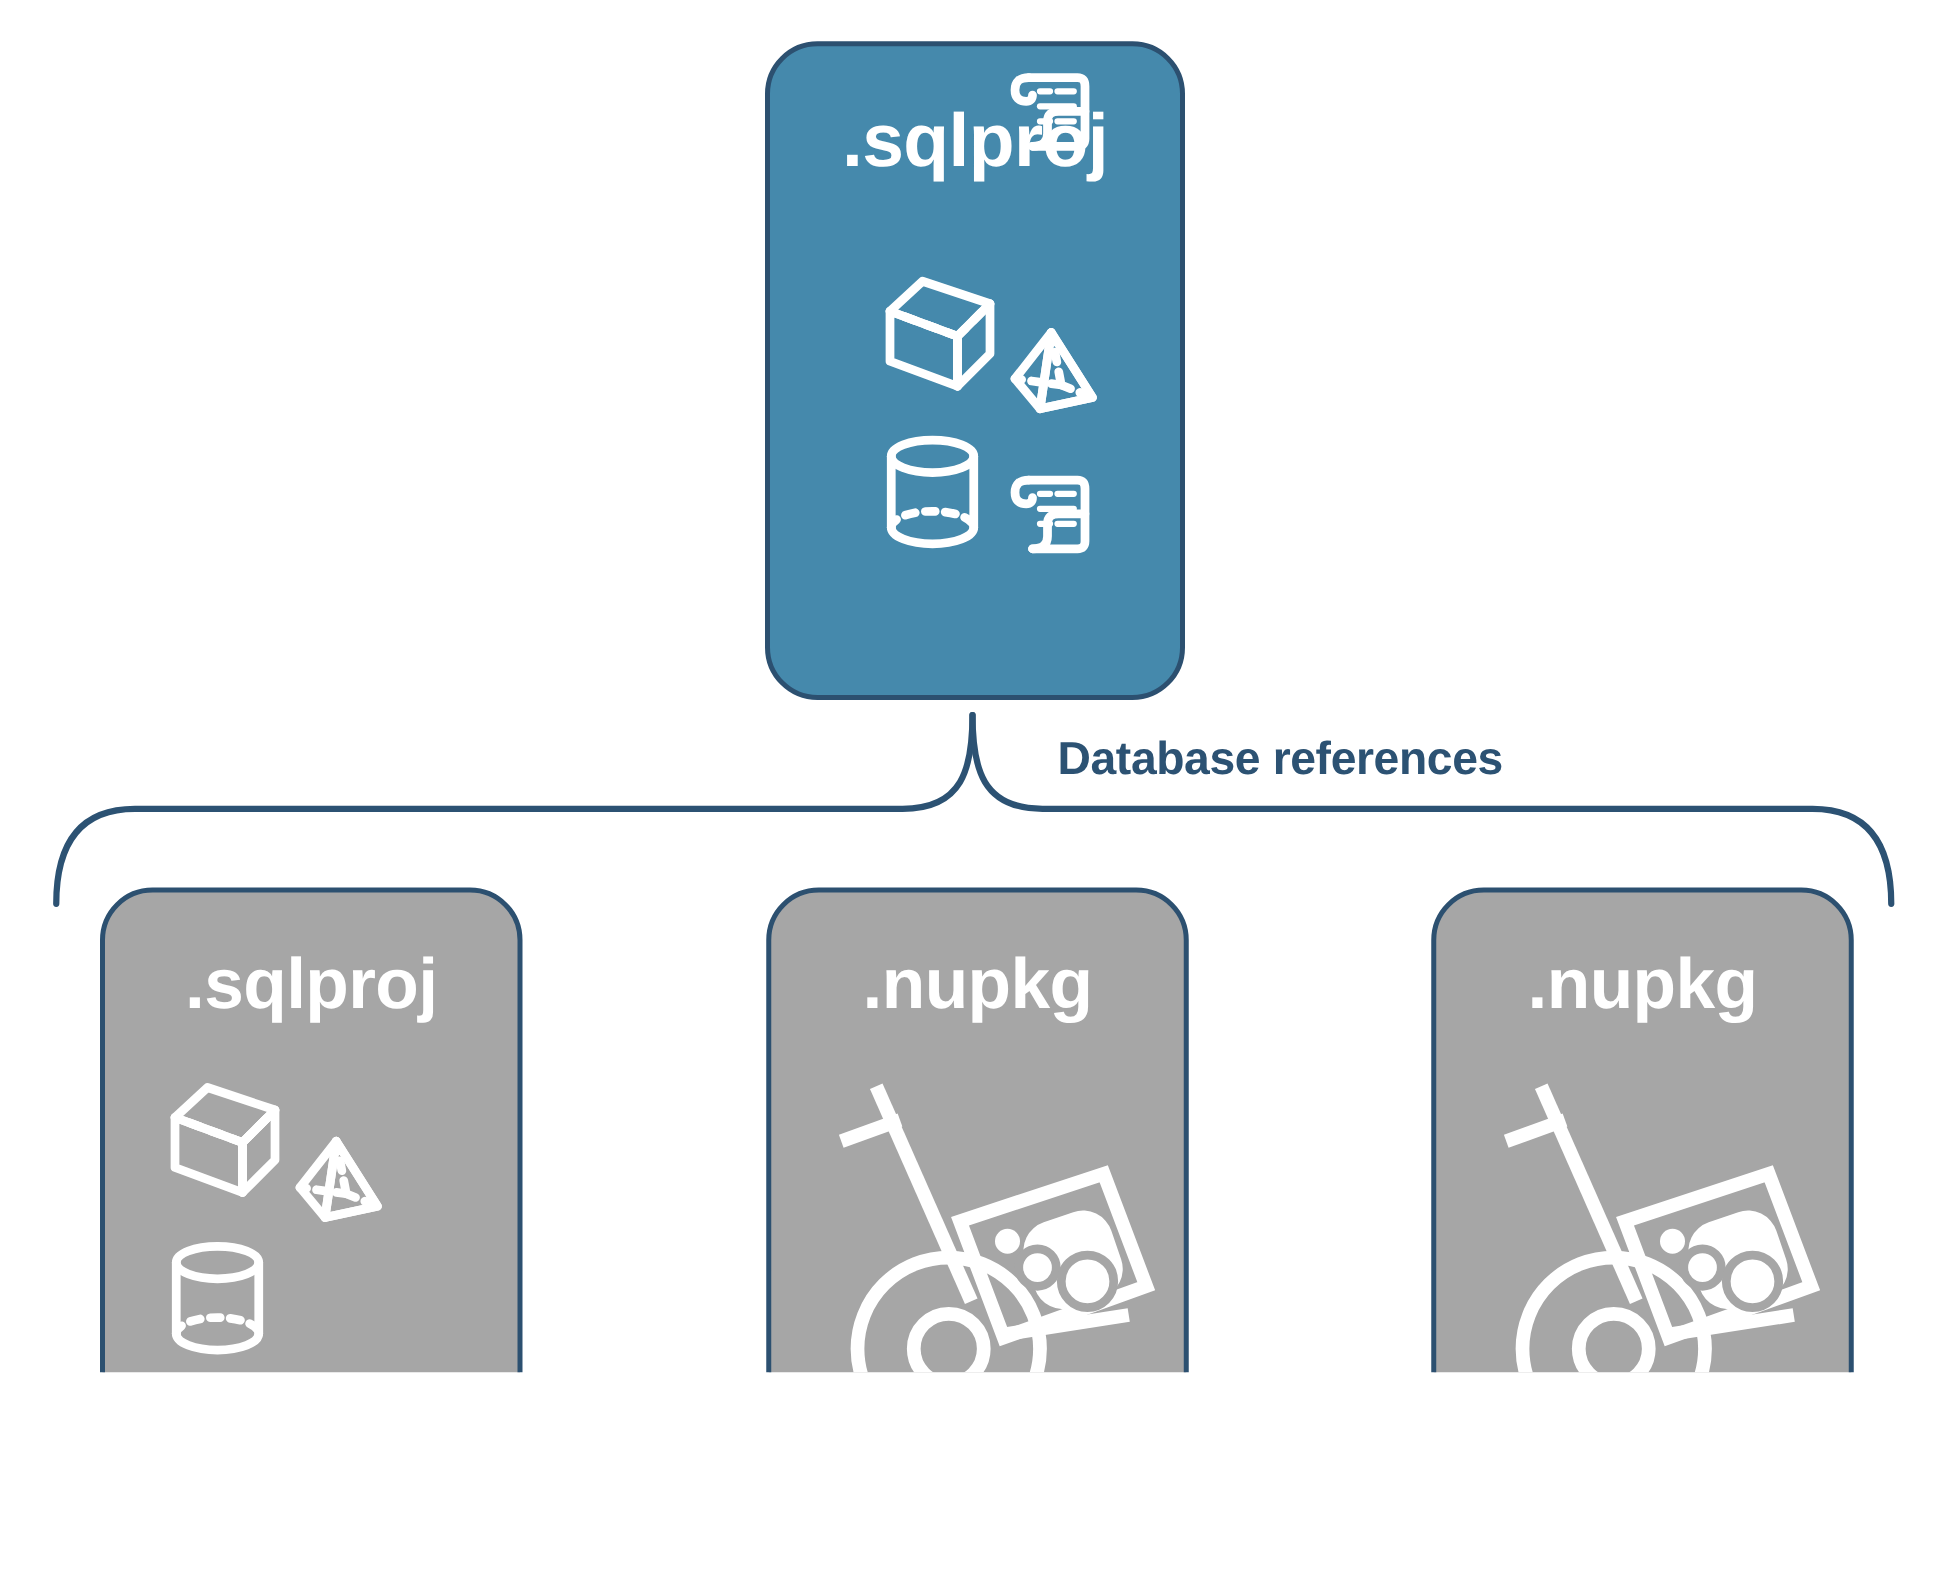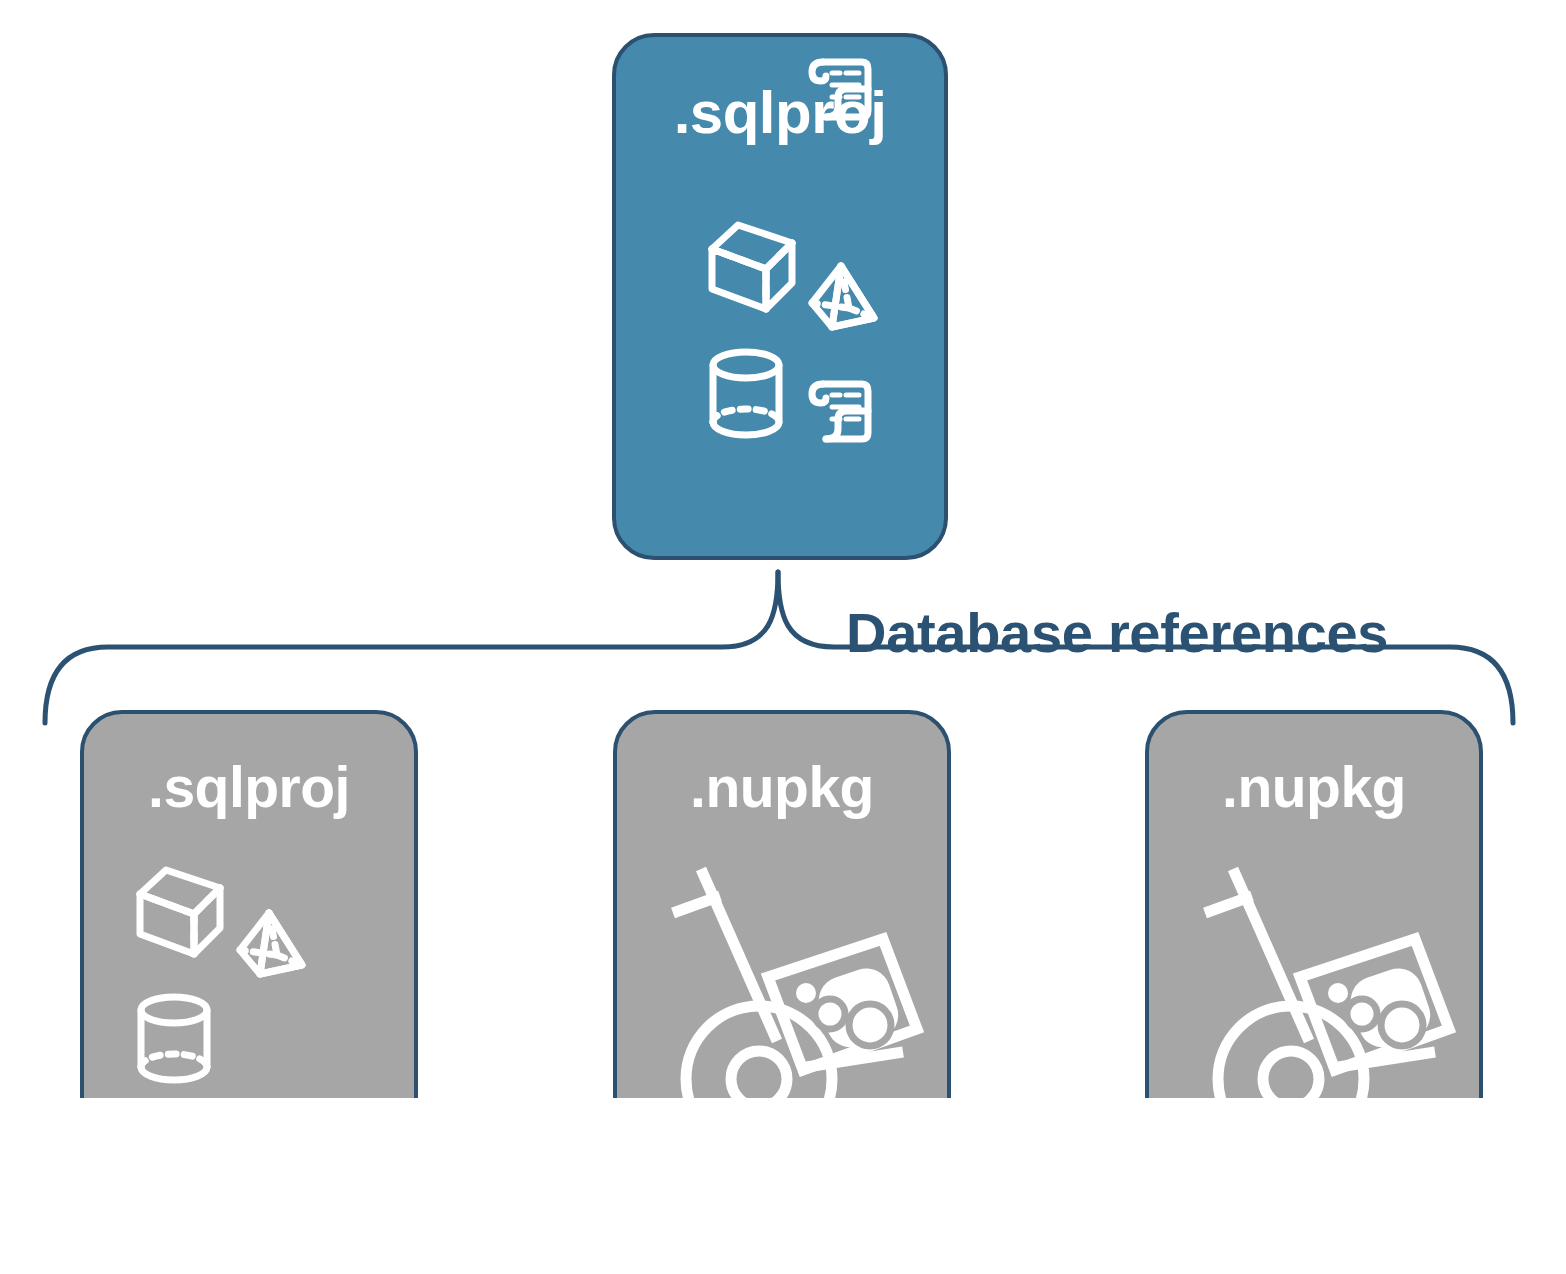--- a/index.html
+++ b/index.html
@@ -70,23 +70,23 @@
   #brace-svg {
     position: absolute;
     left: 0;
     top: 555px;
     width: 1566px;
     height: 180px;
   }
   #brace-label {
     position: absolute;
     left: 846px;
-    top: 600px;
+    top: 586px;
     color: #2c5273;
-    font-size: 56px;
+    font-size: 37px;
     font-weight: bold;
     letter-spacing: -0.3px;
     white-space: nowrap;
   }
 </style>
 </head>
 <body>
 
 <div id="canvas">
 

